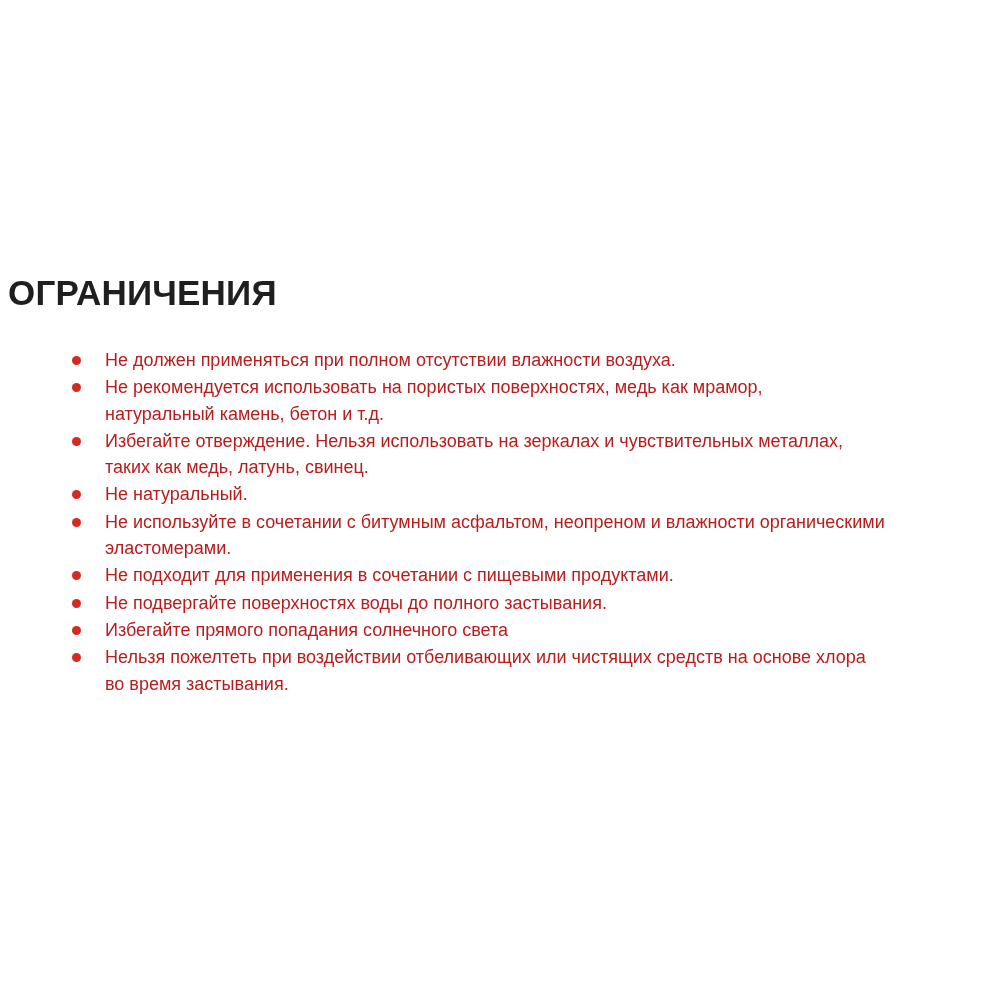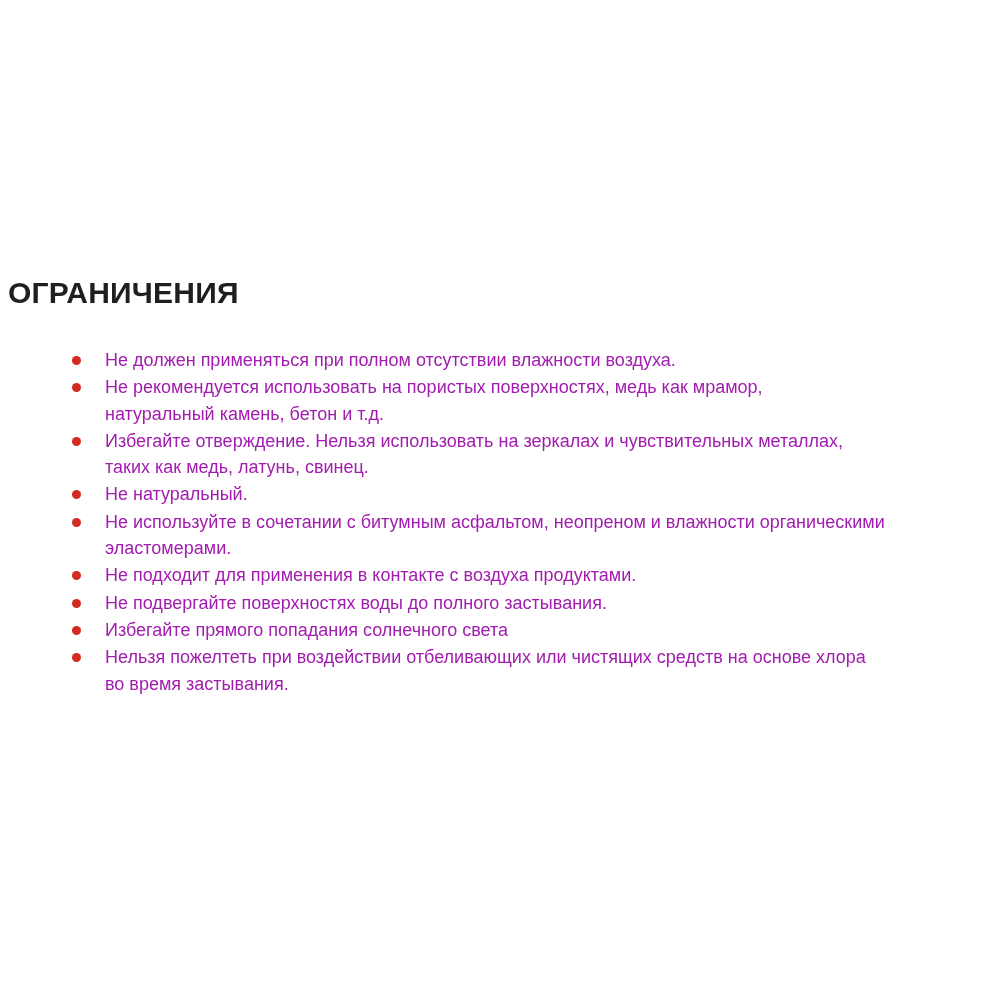--- a/index.html
+++ b/index.html
@@ -13,21 +13,21 @@
     height: 1000px;
     background: #ffffff;
     overflow: hidden;
     font-family: "Liberation Sans", "DejaVu Sans", sans-serif;
     box-sizing: border-box;
     padding-top: 278px;
   }
   .section-heading {
     margin: 0;
     padding-left: 8px;
-    font-size: 30px;
+    font-size: 35px;
     line-height: 30px;
     font-weight: bold;
     color: #1f1f1f;
     letter-spacing: 0.2px;
   }
   ul.limitations-list {
     list-style: none;
     margin: 39px 0 0 72px;
     padding: 0;
     width: 924px;
@@ -41,21 +41,21 @@
     flex: 0 0 9px;
     width: 9px;
     height: 9px;
     margin: 9px 24px 0 0;
     border-radius: 50%;
     background: #d42a22;
   }
   .item-text {
     font-size: 18px;
     line-height: 26.3px;
-    color: #a21caf;
+    color: #b91c1c;
     white-space: pre-line;
   }
 </style>
 </head>
 <body>
 
 <main class="page">
 
   <h1 class="section-heading">ОГРАНИЧЕНИЯ</h1>
 
@@ -78,21 +78,21 @@
       <span class="bullet-dot"></span>
       <span class="item-text">Не натуральный.</span>
     </li>
     <li>
       <span class="bullet-dot"></span>
       <span class="item-text">Не используйте в сочетании с битумным асфальтом, неопреном и влажности органическими
 эластомерами.</span>
     </li>
     <li>
       <span class="bullet-dot"></span>
-      <span class="item-text">Не подходит для применения в контакте с воздуха продуктами.</span>
+      <span class="item-text">Не подходит для применения в сочетании с пищевыми продуктами.</span>
     </li>
     <li>
       <span class="bullet-dot"></span>
       <span class="item-text">Не подвергайте поверхностях воды до полного застывания.</span>
     </li>
     <li>
       <span class="bullet-dot"></span>
       <span class="item-text">Избегайте прямого попадания солнечного света</span>
     </li>
     <li>

